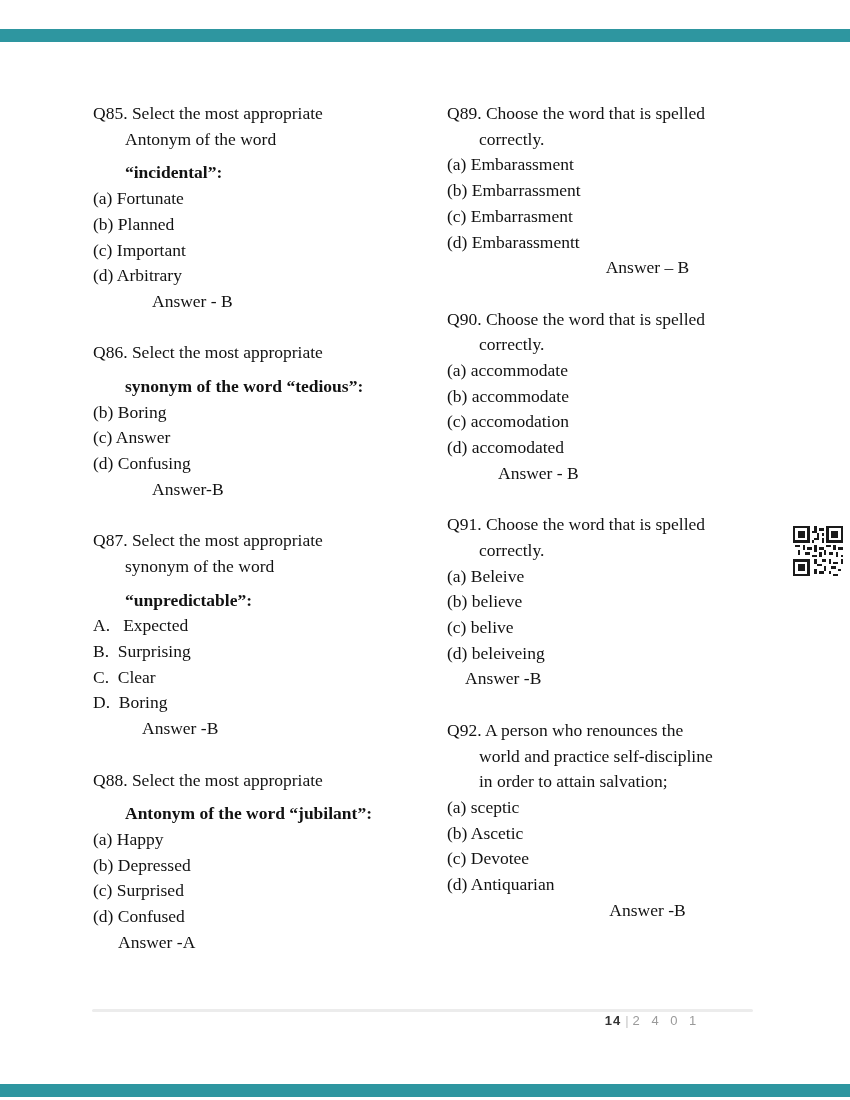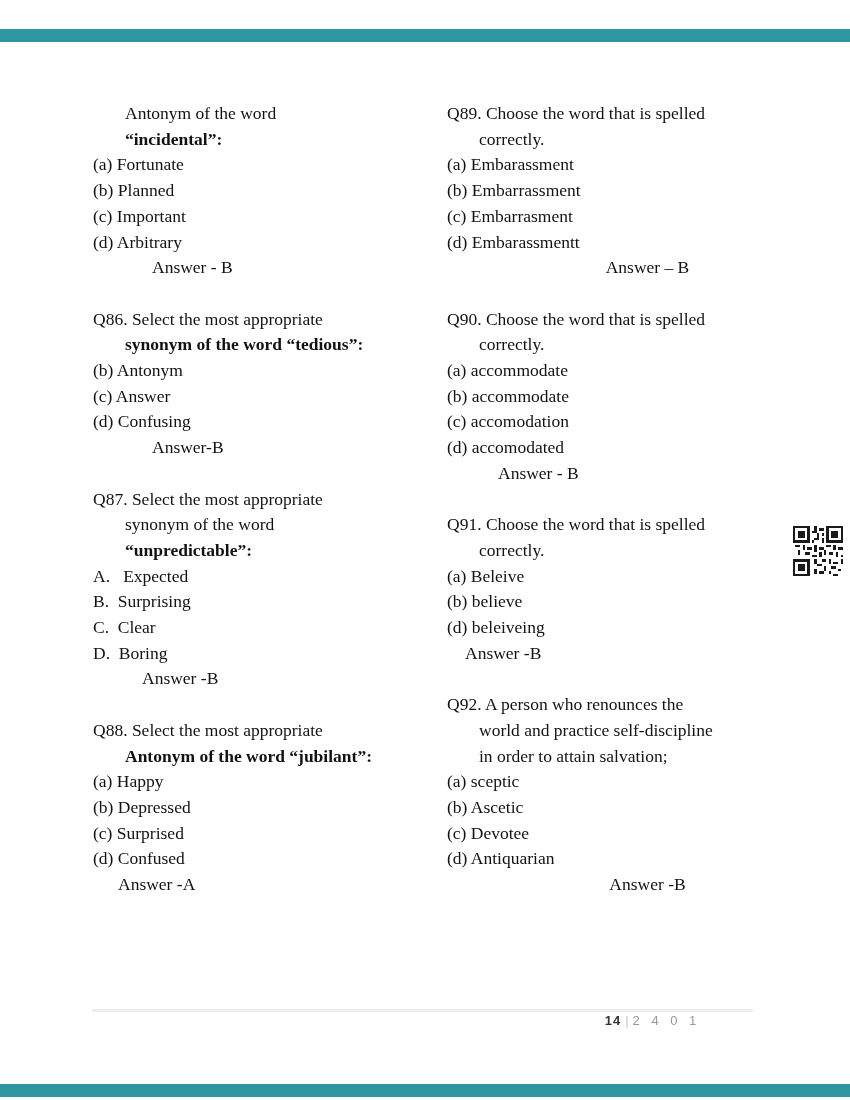--- a/index.html
+++ b/index.html
@@ -15,21 +15,21 @@
   .col-right { left: 447px; width: 375px; }
 
   .qblock { margin-bottom: 25.7px; }
   .qline, .opt, .answer {
     font-size: 17.5px;
     line-height: 25.7px;
     white-space: pre;
     color: #121212;
   }
   .indent { padding-left: 32px; }
-  .bold { font-weight: bold; }
+  .bold { font-weight: bold; margin-top: 8px; }
 
   .ans-59 { padding-left: 59px; }
   .ans-49 { padding-left: 49px; }
   .ans-25 { padding-left: 25px; }
   .ans-26 { padding-left: 26px; text-align: center; }
   .ans-51 { padding-left: 51px; }
   .ans-18 { padding-left: 18px; }
 
   .footer-rule {
     position: absolute; left: 92px; top: 1009px;
@@ -50,33 +50,34 @@
 </style>
 </head>
 <body>
 
 <div class="band band-top"></div>
 <div class="band band-bottom"></div>
 
 <div class="col col-left">
 
   <div class="qblock">
+    <div class="qline">Q85. Select the most appropriate</div>
     <div class="qline indent">Antonym of the word</div>
     <div class="qline indent bold">“incidental”:</div>
     <div class="opt">(a) Fortunate</div>
     <div class="opt">(b) Planned</div>
     <div class="opt">(c) Important</div>
     <div class="opt">(d) Arbitrary</div>
     <div class="answer ans-59">Answer - B</div>
   </div>
 
   <div class="qblock">
     <div class="qline">Q86. Select the most appropriate</div>
     <div class="qline indent bold">synonym of the word “tedious”:</div>
-    <div class="opt">(b) Antonym</div>
+    <div class="opt">(b) Boring</div>
     <div class="opt">(c) Answer</div>
     <div class="opt">(d) Confusing</div>
     <div class="answer ans-59">Answer-B</div>
   </div>
 
   <div class="qblock">
     <div class="qline">Q87. Select the most appropriate</div>
     <div class="qline indent">synonym of the word</div>
     <div class="qline indent bold">“unpredictable”:</div>
     <div class="opt">A.   Expected</div>
@@ -118,20 +119,21 @@
     <div class="opt">(c) accomodation</div>
     <div class="opt">(d) accomodated</div>
     <div class="answer ans-51">Answer - B</div>
   </div>
 
   <div class="qblock">
     <div class="qline">Q91. Choose the word that is spelled</div>
     <div class="qline indent">correctly.</div>
     <div class="opt">(a) Beleive</div>
     <div class="opt">(b) believe</div>
+    <div class="opt">(c) belive</div>
     <div class="opt">(d) beleiveing</div>
     <div class="answer ans-18">Answer -B</div>
   </div>
 
   <div class="qblock">
     <div class="qline">Q92. A person who renounces the</div>
     <div class="qline indent">world and practice self-discipline</div>
     <div class="qline indent">in order to attain salvation;</div>
     <div class="opt">(a) sceptic</div>
     <div class="opt">(b) Ascetic</div>

